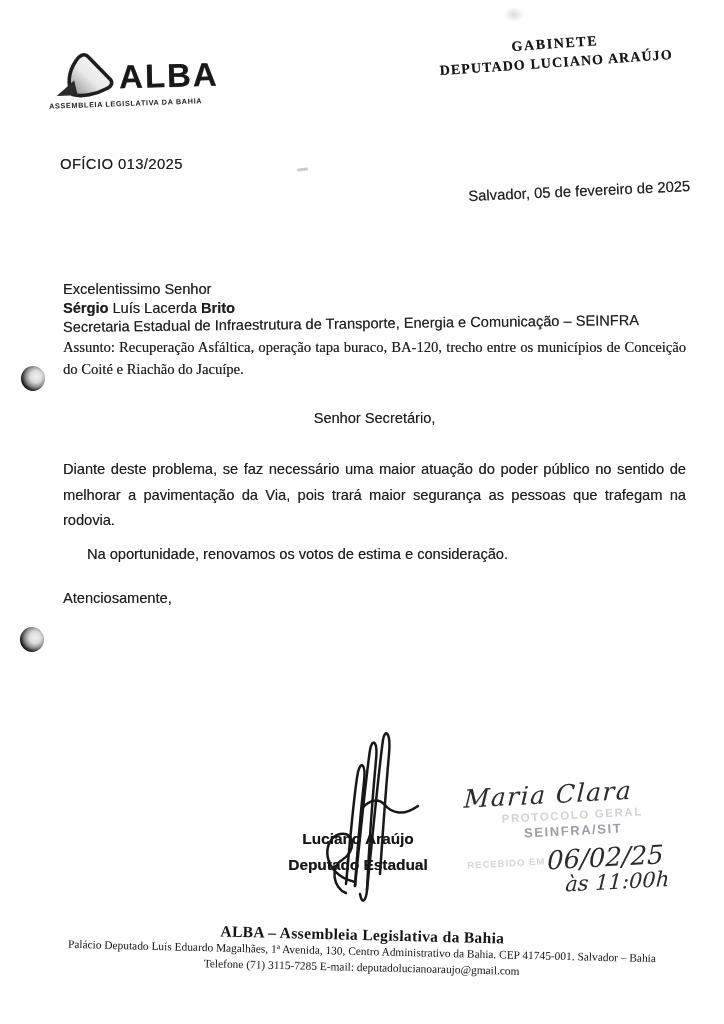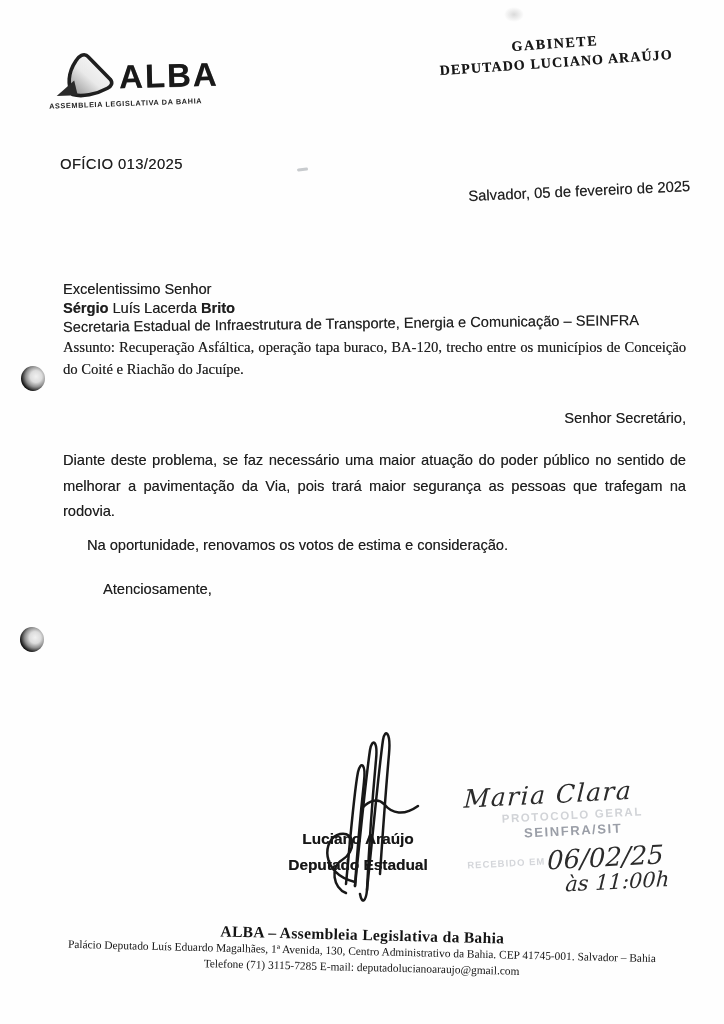--- a/index.html
+++ b/index.html
@@ -37,23 +37,23 @@
 
   
   .recipient{position:absolute;left:63px;top:264px;width:623px;font-size:14.6px;margin-top:16px;}
   .recipient p{margin:0;line-height:18.8px;}
   .recipient .org{transform:rotate(-0.7deg);transform-origin:left center;white-space:nowrap;}
   .recipient .subject{line-height:21.6px;text-align:justify;margin-top:1px;font-family:Liberation Serif, serif;}
 
   
   .body-block{position:absolute;left:63px;top:406px;width:623px;font-size:14.6px;}
   .body-block p{margin:0 0 8px 0;line-height:25.4px;text-align:justify;}
-  .body-block .greeting{margin-bottom:17px;text-align:right;}
+  .body-block .greeting{margin-bottom:26px;text-align:center;}
   .body-block .last-par{margin-top:3px;text-align:left;margin-left:24px;}
-  .body-block .closing{margin-top:19px;text-align:left;margin-left:40px;}
+  .body-block .closing{margin-top:19px;text-align:left;}
 
   
   .sig-names{
     position:absolute;left:268px;top:826px;width:180px;text-align:center;
     font-weight:bold;font-size:15.4px;line-height:26px;color:#161616;
   }
   .scribble{position:absolute;left:300px;top:722px;}
 
   
   .stamp-block{position:absolute;left:466px;top:779px;width:215px;transform:rotate(-3deg);}

